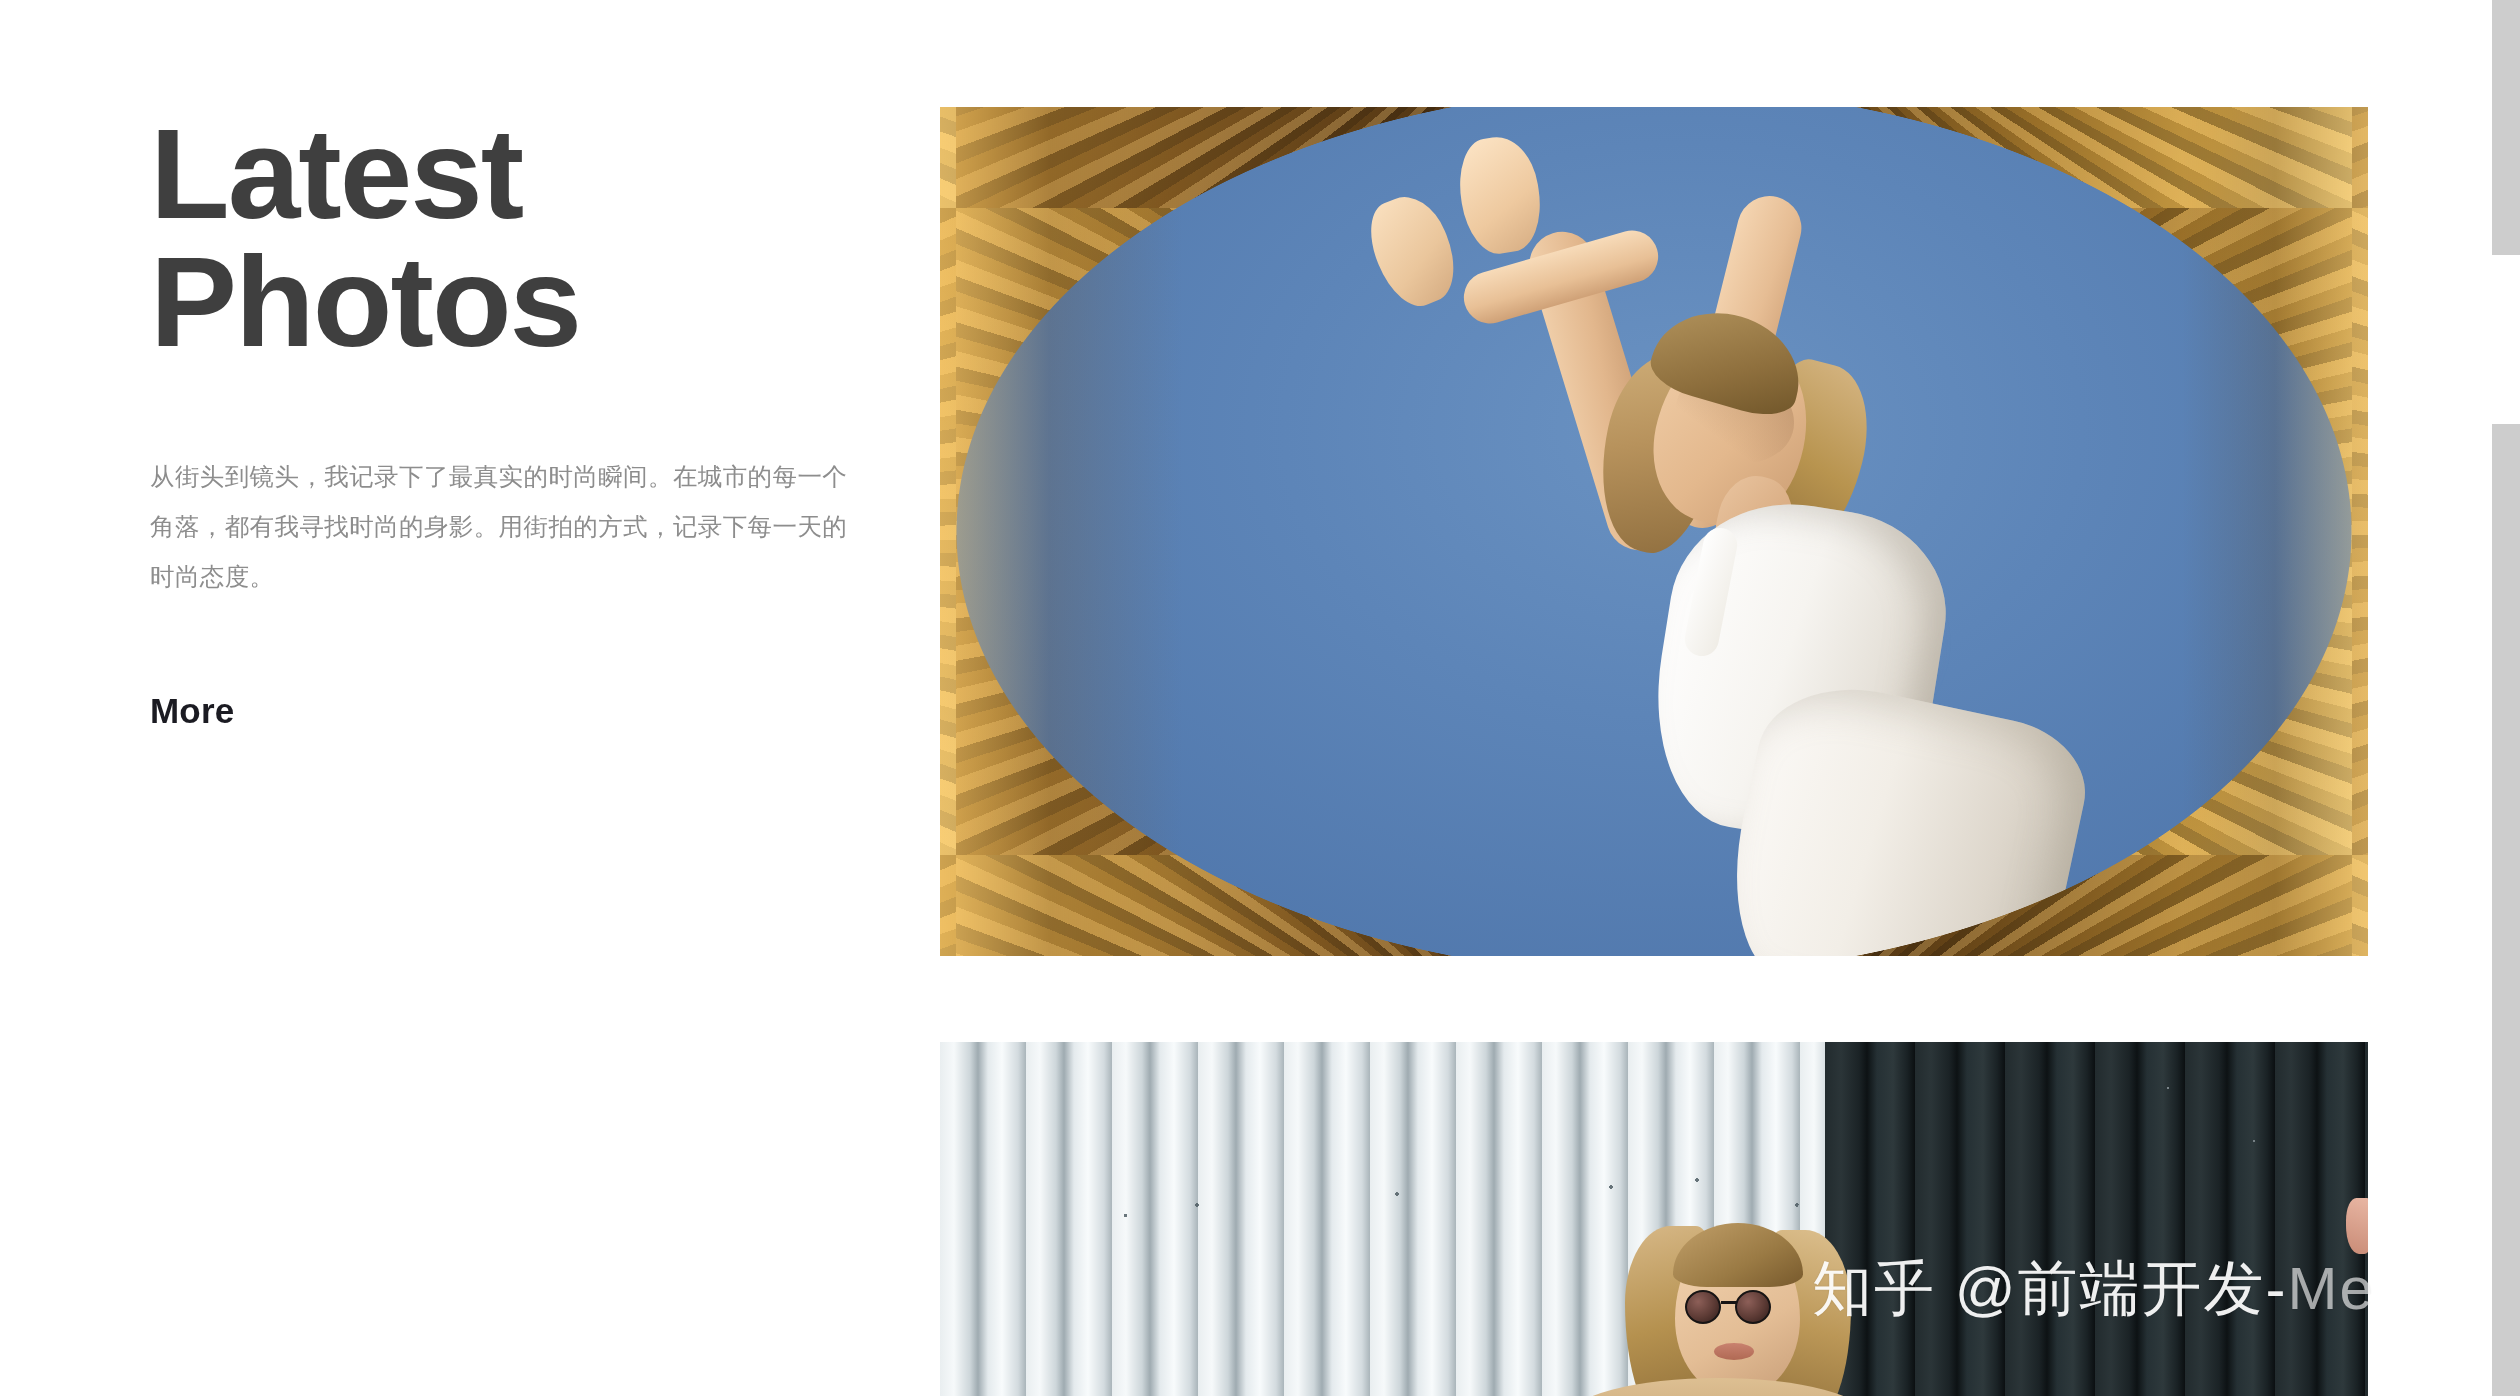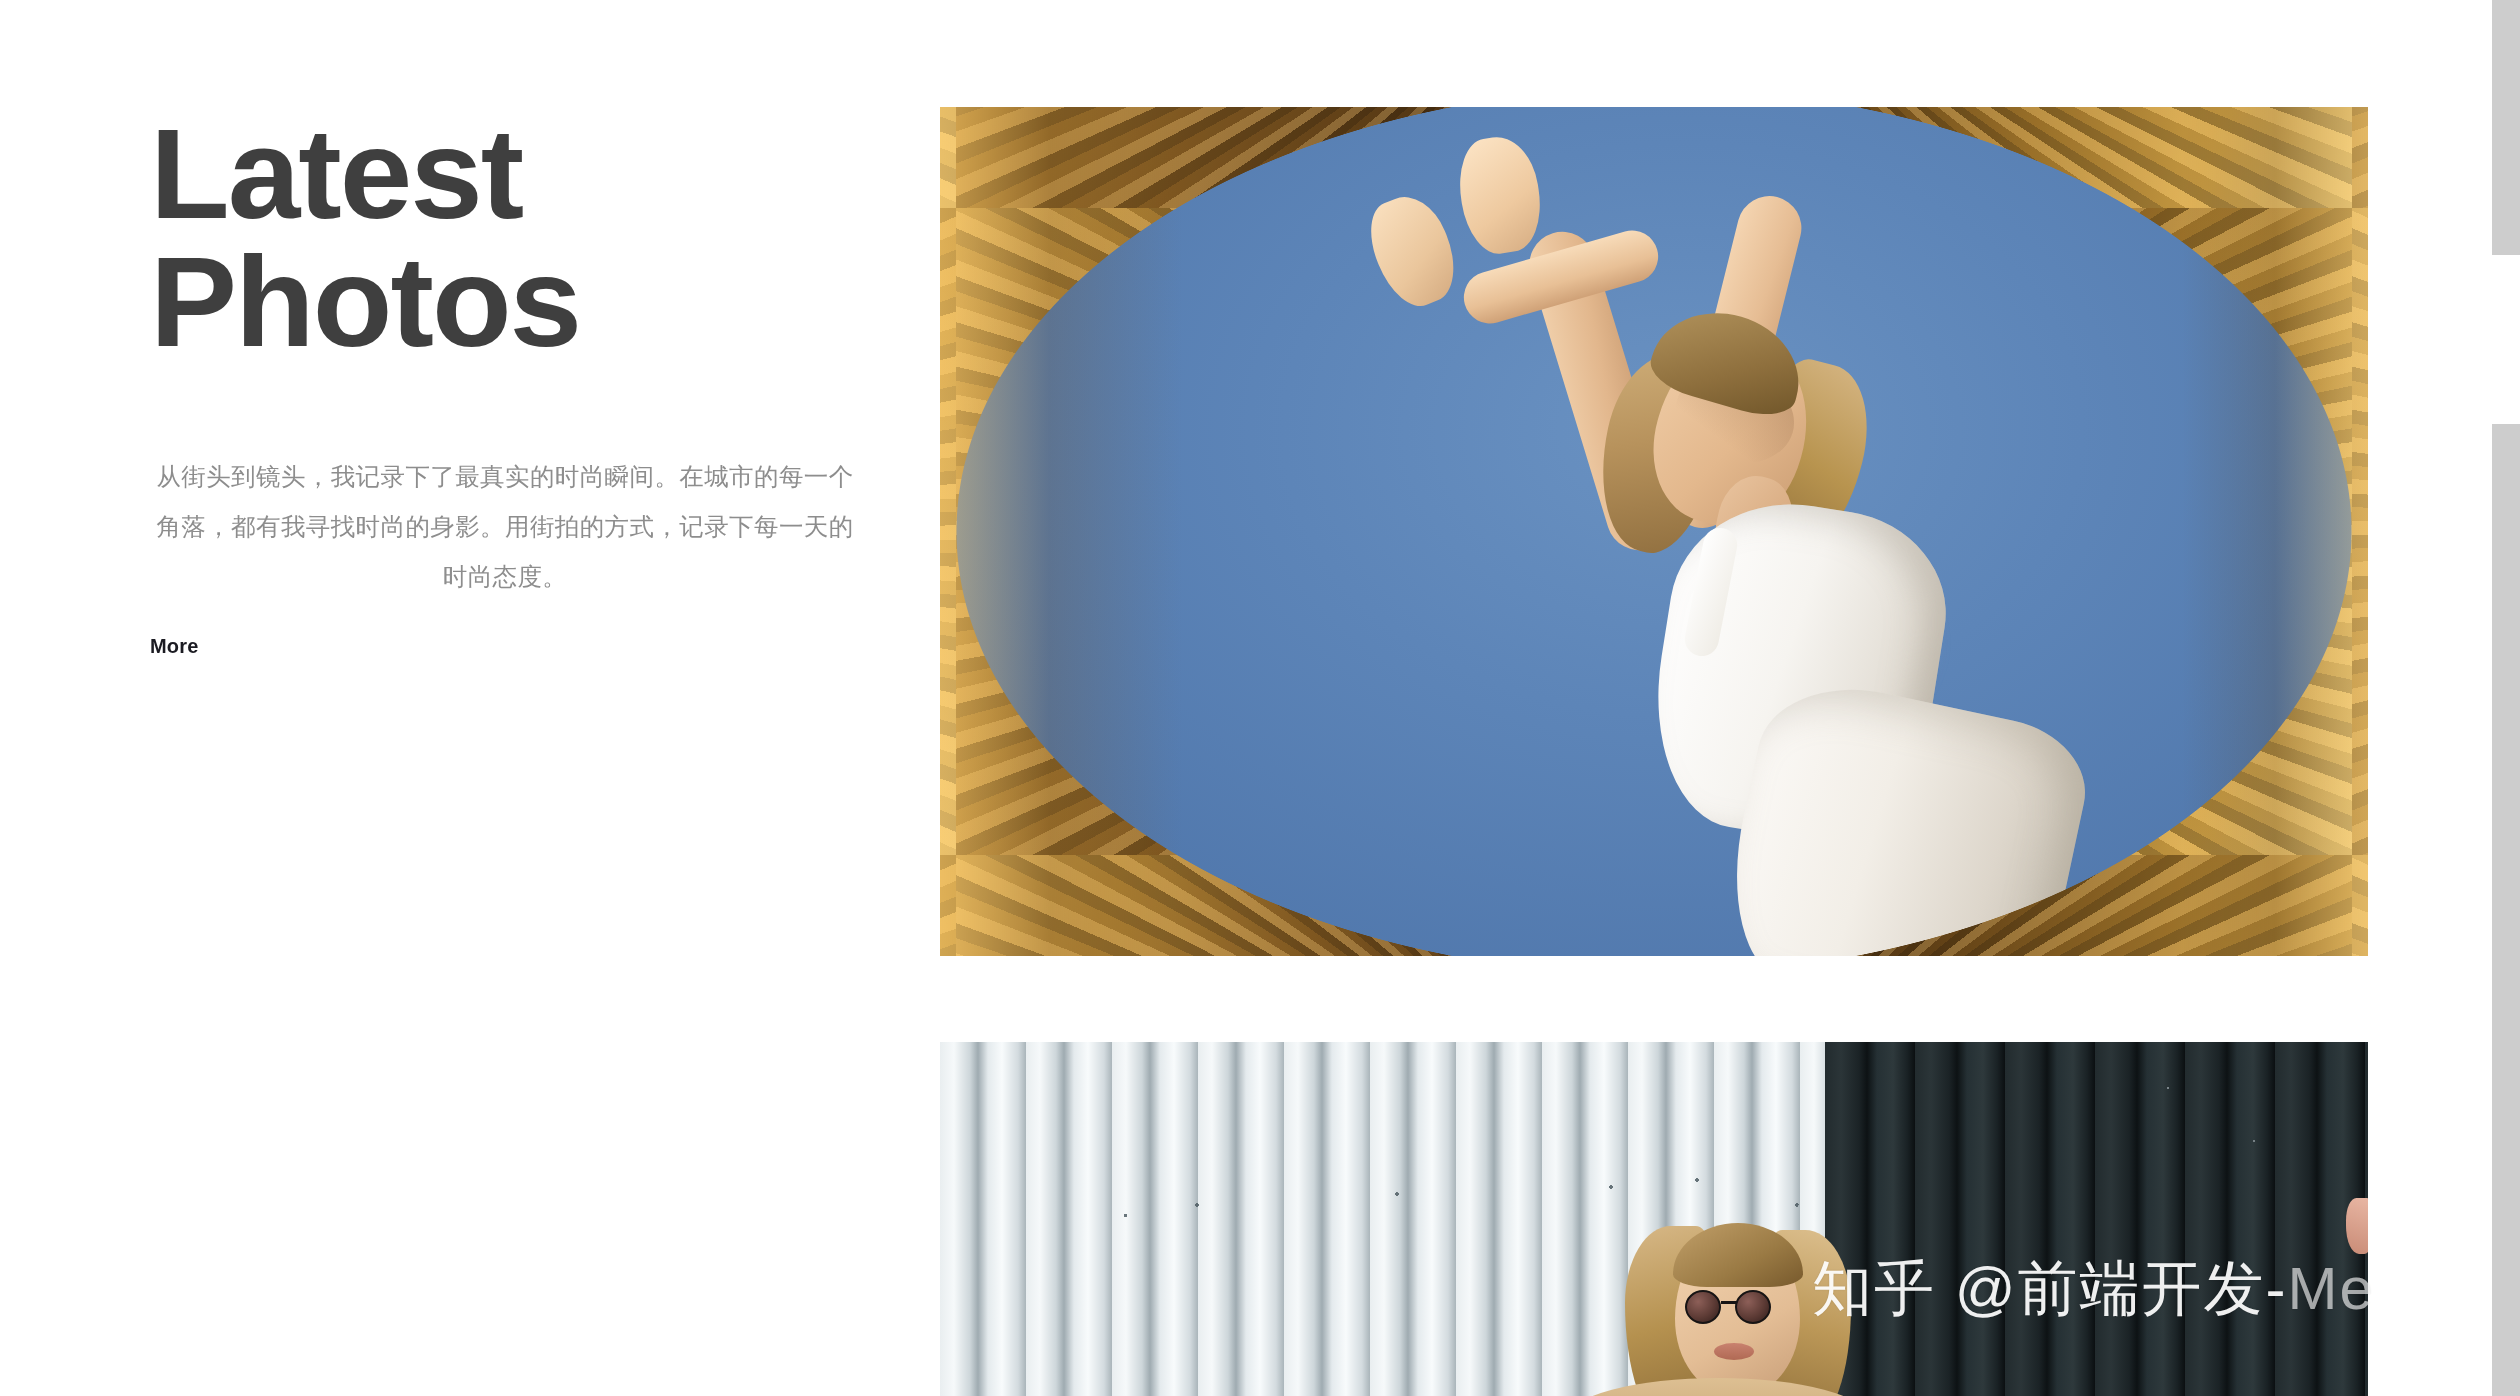--- a/index.html
+++ b/index.html
@@ -39,29 +39,29 @@
   }
 
   .lede {
     margin-top:86px;
     width:710px;
     font-family:Liberation Sans, sans-serif;
     font-size:24.5px;
     line-height:2.05;
     color:#8d8d8d;
     letter-spacing:0.4px;
-    text-align:center;
+    text-align:left;
   }
 
   .more-link {
     display:inline-block;
-    margin-top:32px;
+    margin-top:88px;
     font-family:"Liberation Sans", sans-serif;
     font-weight:bold;
-    font-size:20px;
+    font-size:35px;
     letter-spacing:0.2px;
     color:#1b1b22;
     text-decoration:none;
     cursor:pointer;
   }
 
   
   .photo-col {
     position:absolute;
     left:940px; top:107px;

